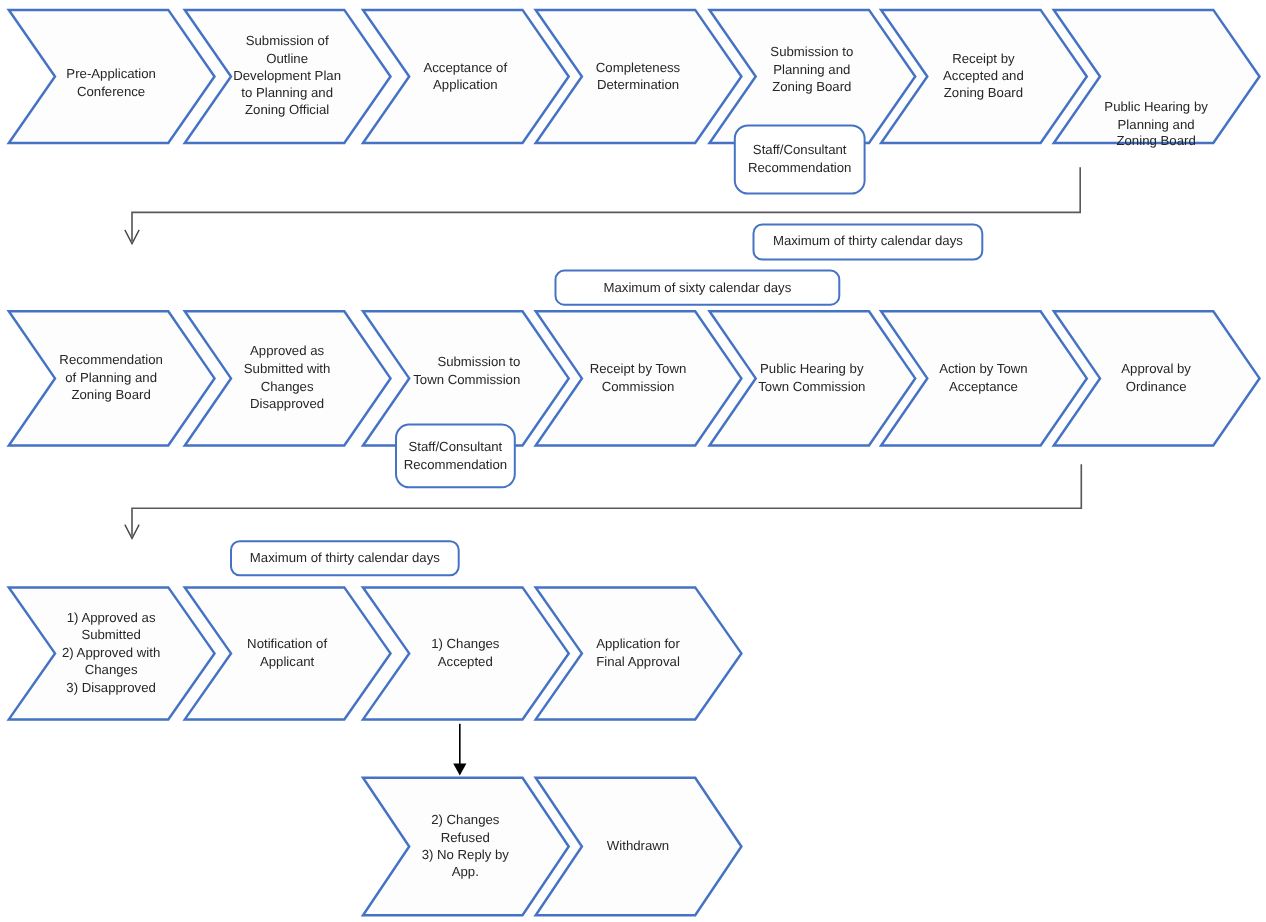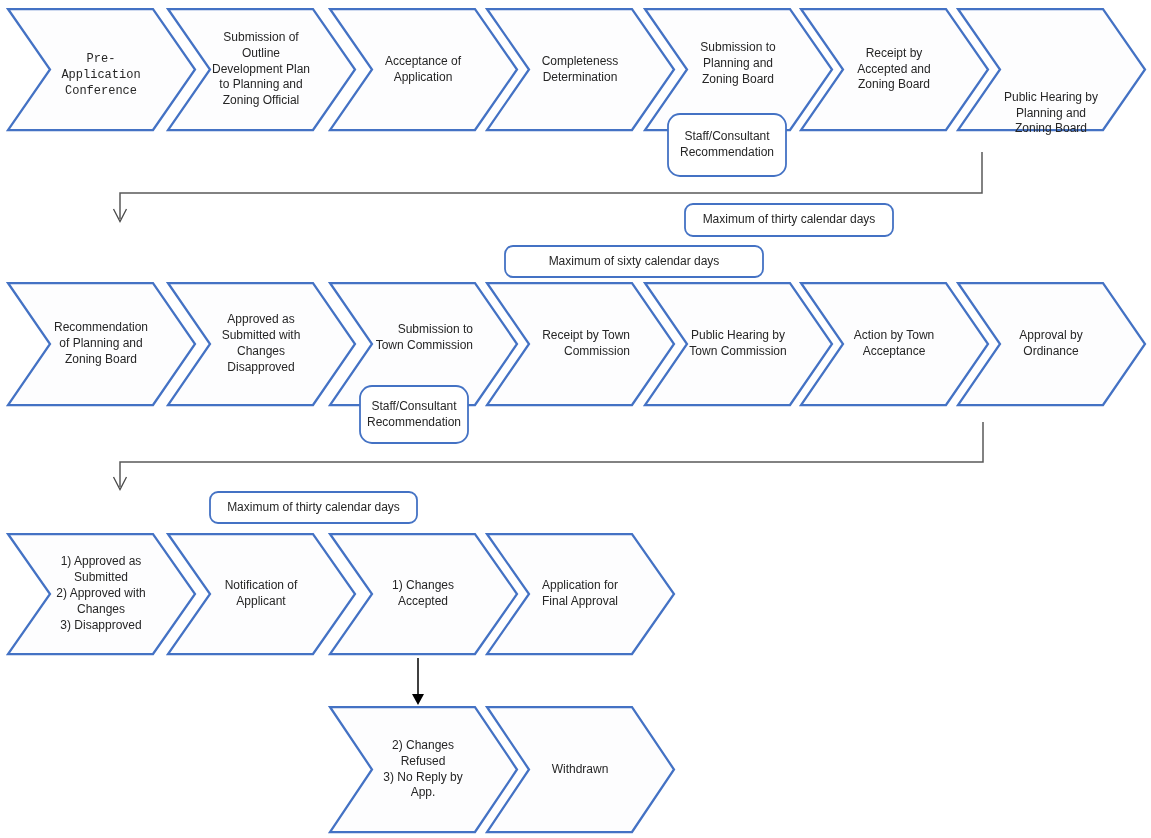--- a/index.html
+++ b/index.html
@@ -68,32 +68,32 @@
 
     <g fill="#ffffff" stroke="#4472C4" stroke-width="1.8">
       <rect x="668" y="114" width="118" height="62" rx="12"></rect>
       <rect x="360" y="386" width="108" height="57" rx="12"></rect>
       <rect x="685" y="204" width="208" height="32" rx="8"></rect>
       <rect x="505" y="246" width="258" height="31" rx="8"></rect>
       <rect x="210" y="492" width="207" height="31" rx="8"></rect>
     </g>
   </svg>
 
-  <div class="lbl" style="left:51px; top:9px; width:100px; height:134px;font-family:Liberation Mono, monospace;">Pre-Application Conference</div>
+  <div class="lbl" style="left:51px; top:9px; width:100px; height:134px;">Pre-Application Conference</div>
   <div class="lbl" style="left:211px; top:9px; width:100px; height:121px;">Submission of Outline Development Plan to Planning and Zoning Official</div>
   <div class="lbl" style="left:373px; top:9px; width:100px; height:121px;">Acceptance of Application</div>
   <div class="lbl" style="left:530px; top:9px; width:100px; height:121px;">Completeness Determination</div>
   <div class="lbl" style="left:688px; top:9px; width:100px; height:110px;">Submission to Planning and Zoning Board</div>
   <div class="lbl" style="left:844px; top:9px; width:100px; height:121px;">Receipt by Accepted and Zoning Board</div>
   <div class="lbl" style="left:1001px; top:9px; width:100px; height:121px;margin-top:44px;">Public Hearing by Planning and Zoning Board</div>
 
   <div class="lbl" style="left:51px; top:283px; width:100px; height:122px;">Recommendation of Planning and Zoning Board</div>
   <div class="lbl" style="left:211px; top:283px; width:100px; height:122px;">Approved as Submitted with Changes Disapproved</div>
   <div class="lbl" style="left:373px; top:282px; width:100px; height:112px;text-align:right;">Submission to Town Commission</div>
-  <div class="lbl" style="left:530px; top:283px; width:100px; height:122px;text-align:right;">Receipt by Town Commission</div>
+  <div class="lbl" style="left:530px; top:283px; width:100px; height:122px;">Receipt by Town Commission</div>
   <div class="lbl" style="left:688px; top:283px; width:100px; height:122px;">Public Hearing by Town Commission</div>
   <div class="lbl" style="left:844px; top:283px; width:100px; height:122px;">Action by Town Acceptance</div>
   <div class="lbl" style="left:1001px; top:283px; width:100px; height:122px;">Approval by Ordinance</div>
 
   <div class="lbl" style="left:51px; top:534px; width:100px; height:120px;">1) Approved as Submitted
 2) Approved with Changes
 3) Disapproved</div>
   <div class="lbl" style="left:211px; top:534px; width:100px; height:120px;">Notification of Applicant</div>
   <div class="lbl" style="left:373px; top:534px; width:100px; height:120px;">1) Changes Accepted</div>
   <div class="lbl" style="left:530px; top:534px; width:100px; height:120px;">Application for Final Approval</div>

